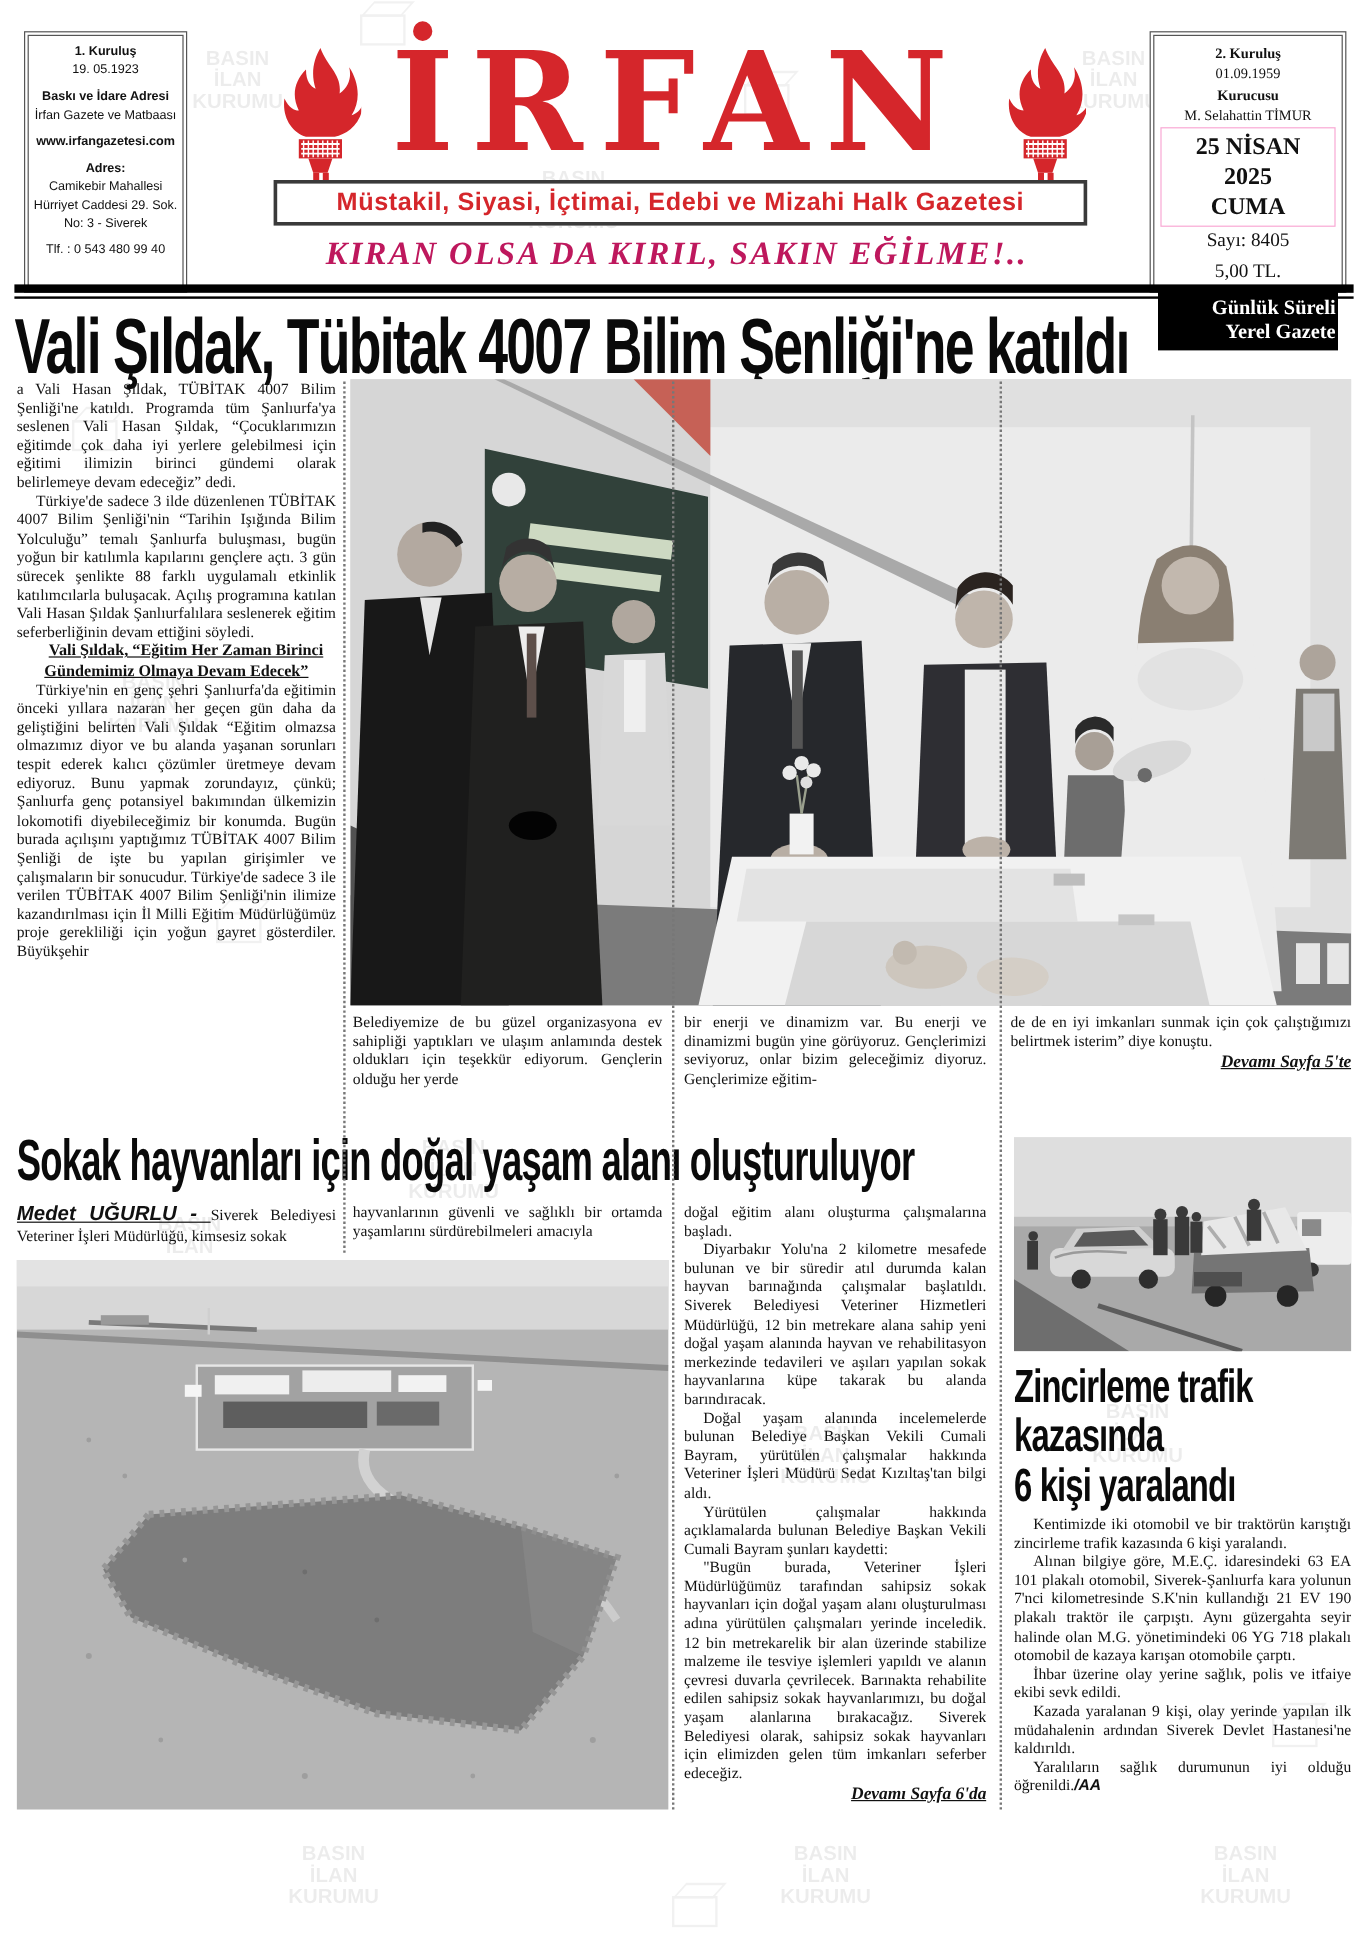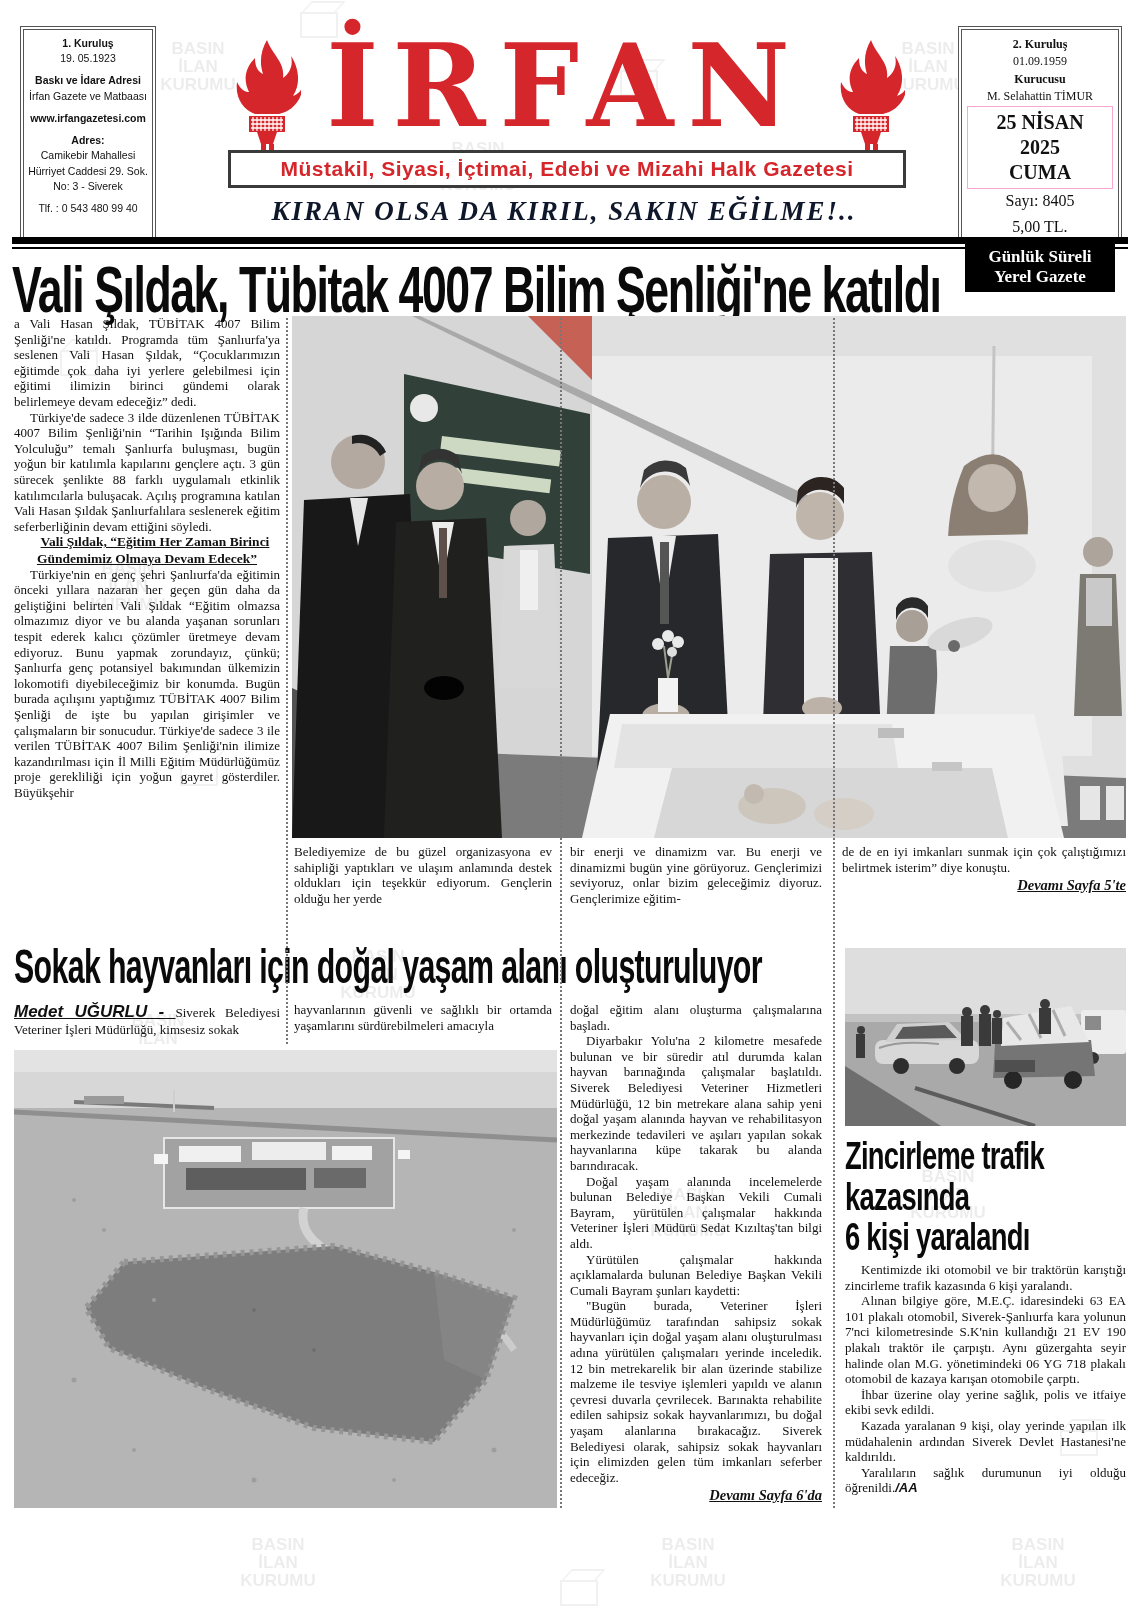--- a/index.html
+++ b/index.html
@@ -21,34 +21,34 @@
   
   .infobox{position:absolute;top:26px;width:122px;height:198px;border:4px double #555;
            background:#fff;font-size:10.5px;text-align:center;padding:6px 3px;line-height:1.45;
            font-family:"Liberation Sans",sans-serif;}
   .infobox .b{font-weight:bold;}
   .infobox .gap{height:7px;}
   #leftbox{left:20px;}
   #rightbox{left:958px;width:150px;font-family:"Liberation Serif",serif;font-size:12px;}
   .datebox{border:1px solid #f9a8d4;margin:0 2px;padding:3px 0;font-weight:bold;font-size:20px;line-height:1.25;}
   .blackbadge{background:#000;color:#fff;font-weight:bold;font-size:17px;line-height:1.2;
-              padding:4px 2px;margin-top:5px;}
+              padding:4px 2px;margin-top:5px;text-align:right;}
 
   
   .title-row{position:absolute;left:215px;top:30px;width:700px;height:128px;text-align:center;}
   .paper-title{display:inline-block;font-family:"DejaVu Serif","Liberation Serif",serif;
                font-weight:bold;font-size:112px;line-height:1;color:#d5262b;letter-spacing:14px;
                transform:scaleY(1.02);}
   .flame{position:absolute;top:8px;}
   .flame.l{left:18px;} .flame.r{right:10px;}
   .subtitle-box{position:absolute;left:228px;top:150px;width:672px;border:3px solid #3a3a3a;
                 background:#fff;color:#d5262b;font-family:"Liberation Sans",sans-serif;
                 font-weight:bold;font-size:21px;text-align:center;padding:4px 0;letter-spacing:.5px;}
   .slogan{position:absolute;left:228px;top:196px;width:672px;text-align:center;
-          font-weight:bold;font-style:italic;font-size:27px;letter-spacing:2px;color:#0f172a;}
+          font-weight:bold;font-style:italic;font-size:27px;letter-spacing:2px;color:#be185d;}
 
   .rule-thick{position:absolute;left:12px;width:1116px;height:7px;background:#000;top:237px;}
   .rule-thin{position:absolute;left:12px;width:1116px;height:2px;background:#000;top:247px;}
 
   
   .headline{font-family:"Liberation Sans",sans-serif;font-weight:bold;color:#0a0a0a;
             white-space:nowrap;transform-origin:left top;display:inline-block;}
   #h1wrap{left:12px;top:252px;}
   #h1wrap .headline{font-size:62px;letter-spacing:-2px;transform:scale(.72,1.05);}
   #h2wrap{left:14px;top:938px;}

